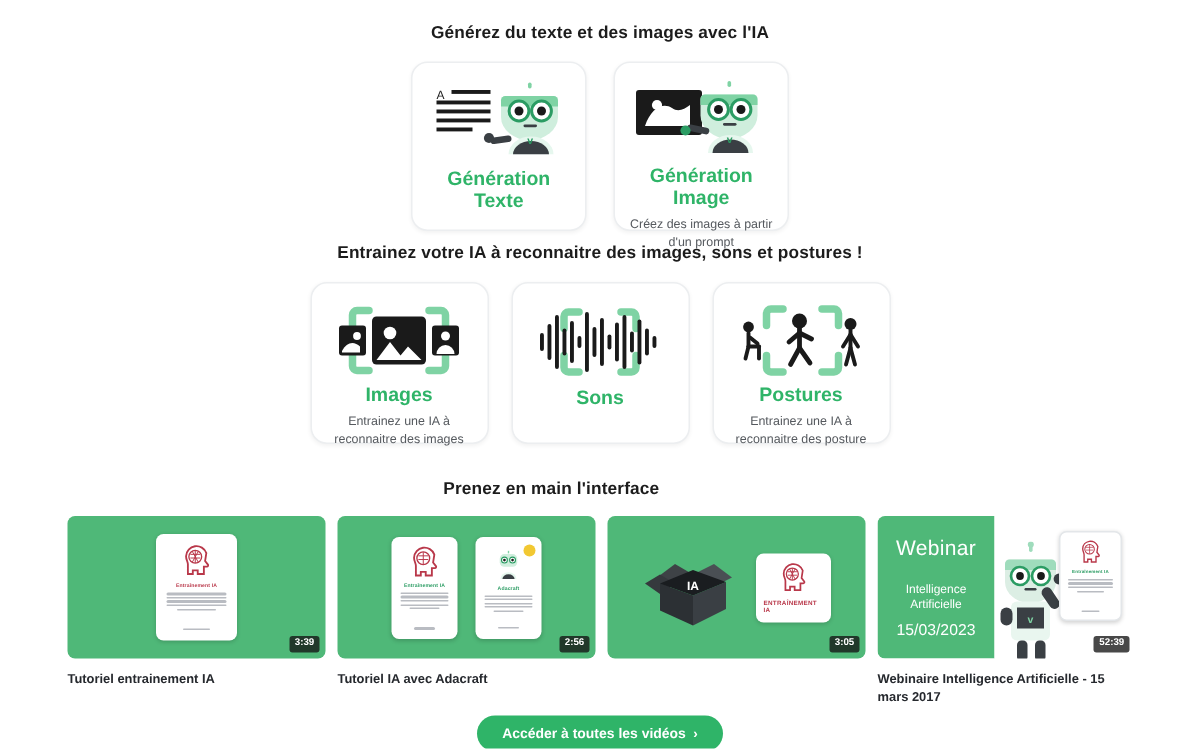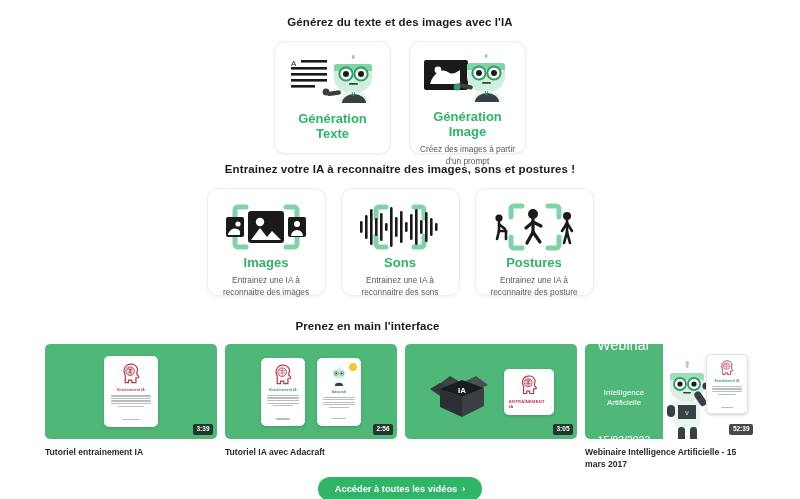--- a/index.html
+++ b/index.html
@@ -120,21 +120,21 @@
   }
   .doc-lines { width: 100%; display: flex; flex-direction: column; gap: 1.4px; align-items: center; }
   .doc-line { height: 1.2px; background: #b9bcc2; border-radius: 1px; }
   .doc-head-red { color: #b9384a; font-size: 3.4px; font-weight: bold; letter-spacing: .1px; }
 
   
   .webinar-left {
     position: absolute; left: 0; top: 0; bottom: 0; width: 78px;
     background: #4fb878; display: flex; flex-direction: column;
     justify-content: center; align-items: center; color: #ffffff;
-    text-align: center; box-sizing: border-box; padding: 0 4px; gap: 20px;
+    text-align: center; box-sizing: border-box; padding: 0 4px;
   }
   .webinar-title { font-size: 14px; font-weight: 400; letter-spacing: .2px; }
   .webinar-sub { font-size: 8px; margin-top: 15px; line-height: 1.25; }
   .webinar-date { font-size: 10.5px; margin-top: 6px; }
   .webinar-right { position: absolute; left: 78px; right: 0; top: 0; bottom: 0; background: #ffffff; }
 
   
   #cta-wrap { position: absolute; top: 477px; left: 0; width: 800px; display: flex; justify-content: center; }
   .cta-button {
     background: #2fb468;
@@ -283,21 +283,20 @@
               <rect x="54" y="11" width="2.6" height="26" rx="1.3"></rect>
               <rect x="59" y="6" width="2.6" height="36" rx="1.3"></rect>
               <rect x="64" y="17" width="2.6" height="14" rx="1.3"></rect>
               <rect x="69" y="9" width="2.6" height="30" rx="1.3"></rect>
               <rect x="74" y="15" width="2.6" height="18" rx="1.3"></rect>
               <rect x="79" y="20" width="2.6" height="8" rx="1.3"></rect>
             </g>
           </svg>
         </div>
         <div class="feat-title">Sons</div>
-        <div class="feat-desc">Entrainez une IA à reconnaitre des sons</div>
       </div>
 
       <div class="feat-card train-card">
         <div class="train-art">
           <svg width="88" height="48" viewBox="0 0 88 48" aria-hidden="true">
             <path d="M32 3 h-8 a3 3 0 0 0 -3 3 v8" fill="none" stroke="#7fd3a4" stroke-width="5" stroke-linecap="round"></path>
             <path d="M58 3 h8 a3 3 0 0 1 3 3 v8" fill="none" stroke="#7fd3a4" stroke-width="5" stroke-linecap="round"></path>
             <path d="M32 45 h-8 a3 3 0 0 1 -3 -3 v-8" fill="none" stroke="#7fd3a4" stroke-width="5" stroke-linecap="round"></path>
             <path d="M58 45 h8 a3 3 0 0 0 3 -3 v-8" fill="none" stroke="#7fd3a4" stroke-width="5" stroke-linecap="round"></path>
 

